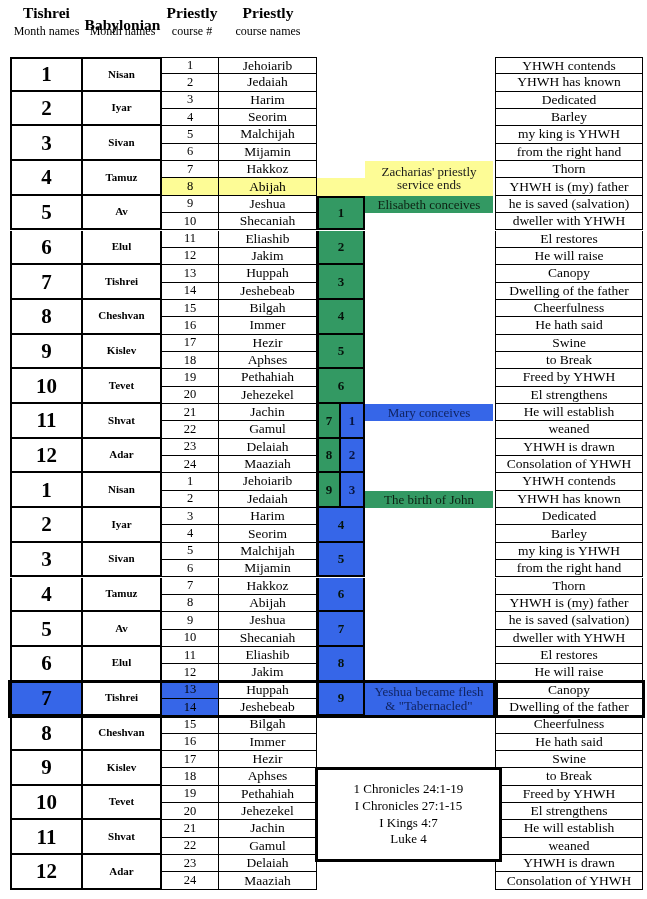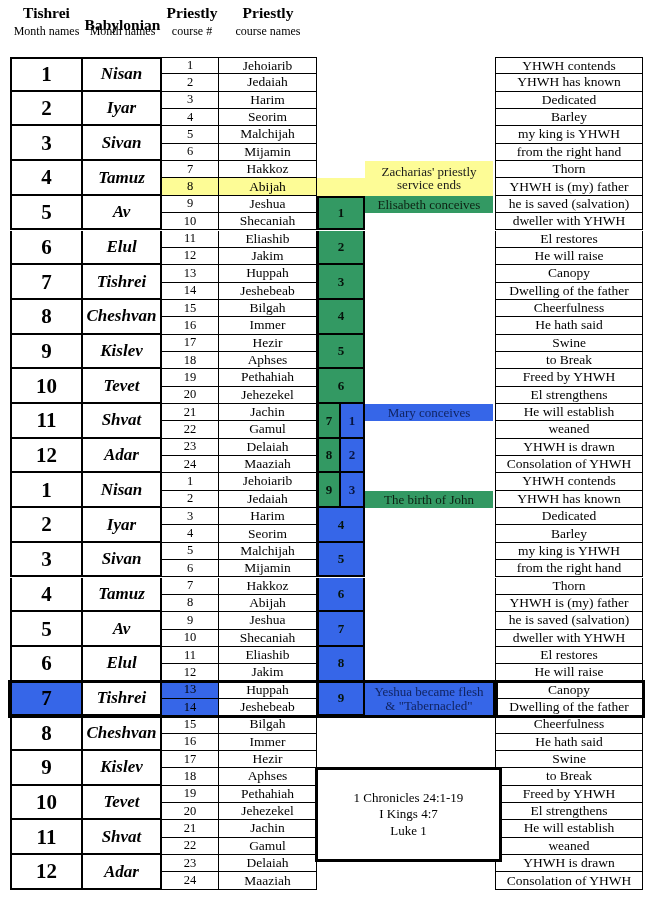--- a/index.html
+++ b/index.html
@@ -3,21 +3,21 @@
 <meta charset="utf-8">
 <style>
   html,body{margin:0;padding:0;background:#ffffff;}
   #canvas{
     position:relative;width:647px;height:899px;background:#ffffff;overflow:hidden;
     font-family:"Liberation Serif","DejaVu Serif",serif;color:#000;
   }
   .cell{position:absolute;box-sizing:border-box;display:flex;align-items:center;justify-content:center;text-align:center;line-height:1.05;}
   
   .mnum{border:2px solid #000;border-top:none;font-weight:bold;font-size:21px;}
-  .mname{border:2px solid #000;border-left:none;border-top:none;font-weight:bold;font-size:17px;font-style:italic;}
+  .mname{border:2px solid #000;border-left:none;border-top:none;font-weight:bold;font-size:11px;}
   .mtop{border-top:2px solid #000;}
   
   .cnum{border:1px solid #000;border-left:none;border-top:none;font-size:12.5px;}
   .cname{border:1px solid #000;border-left:none;border-top:none;font-size:13.5px;}
   .ctop{border-top:1px solid #000;}
   
   .mean{border:1px solid #000;border-top:none;font-size:13.5px;}
   .metop{border-top:1px solid #000;}
   
   .gcell{border:2px solid #000;border-top:none;font-weight:bold;font-size:13px;}
@@ -268,17 +268,18 @@
       <div class="cell annot" style="left: 365px; top: 404px; width: 128px; height: 17.35px; background: rgb(54, 102, 232); color: rgb(16, 35, 95);">Mary conceives</div>
       <div class="cell annot" style="left: 365px; top: 490.75px; width: 128px; height: 17.35px; background: rgb(51, 153, 99); color: rgb(13, 32, 18);">The birth of John</div>
       <div class="cell annot" style="left: 365px; top: 681.6px; width: 128px; height: 34.7px; background: rgb(54, 102, 232); color: rgb(16, 35, 95);">Yeshua became flesh
 &amp; "Tabernacled"</div>
       <div class="outline" style="left: 8px; top: 679.9px; width: 490px; height: 38.1px;"></div>
       <div class="outline" style="left: 493px; top: 679.9px; width: 152px; height: 38.1px;"></div>
     </div>
 
   <div id="refbox">
     <div class="ref-line">1 Chronicles 24:1-19</div>
+    <div class="ref-line">I Chronicles 27:1-15</div>
     <div class="ref-line">I Kings 4:7</div>
-    <div class="ref-line">Luke 1</div>
+    <div class="ref-line">Luke 4</div>
   </div>
 
 </div>
 
 </body></html>

